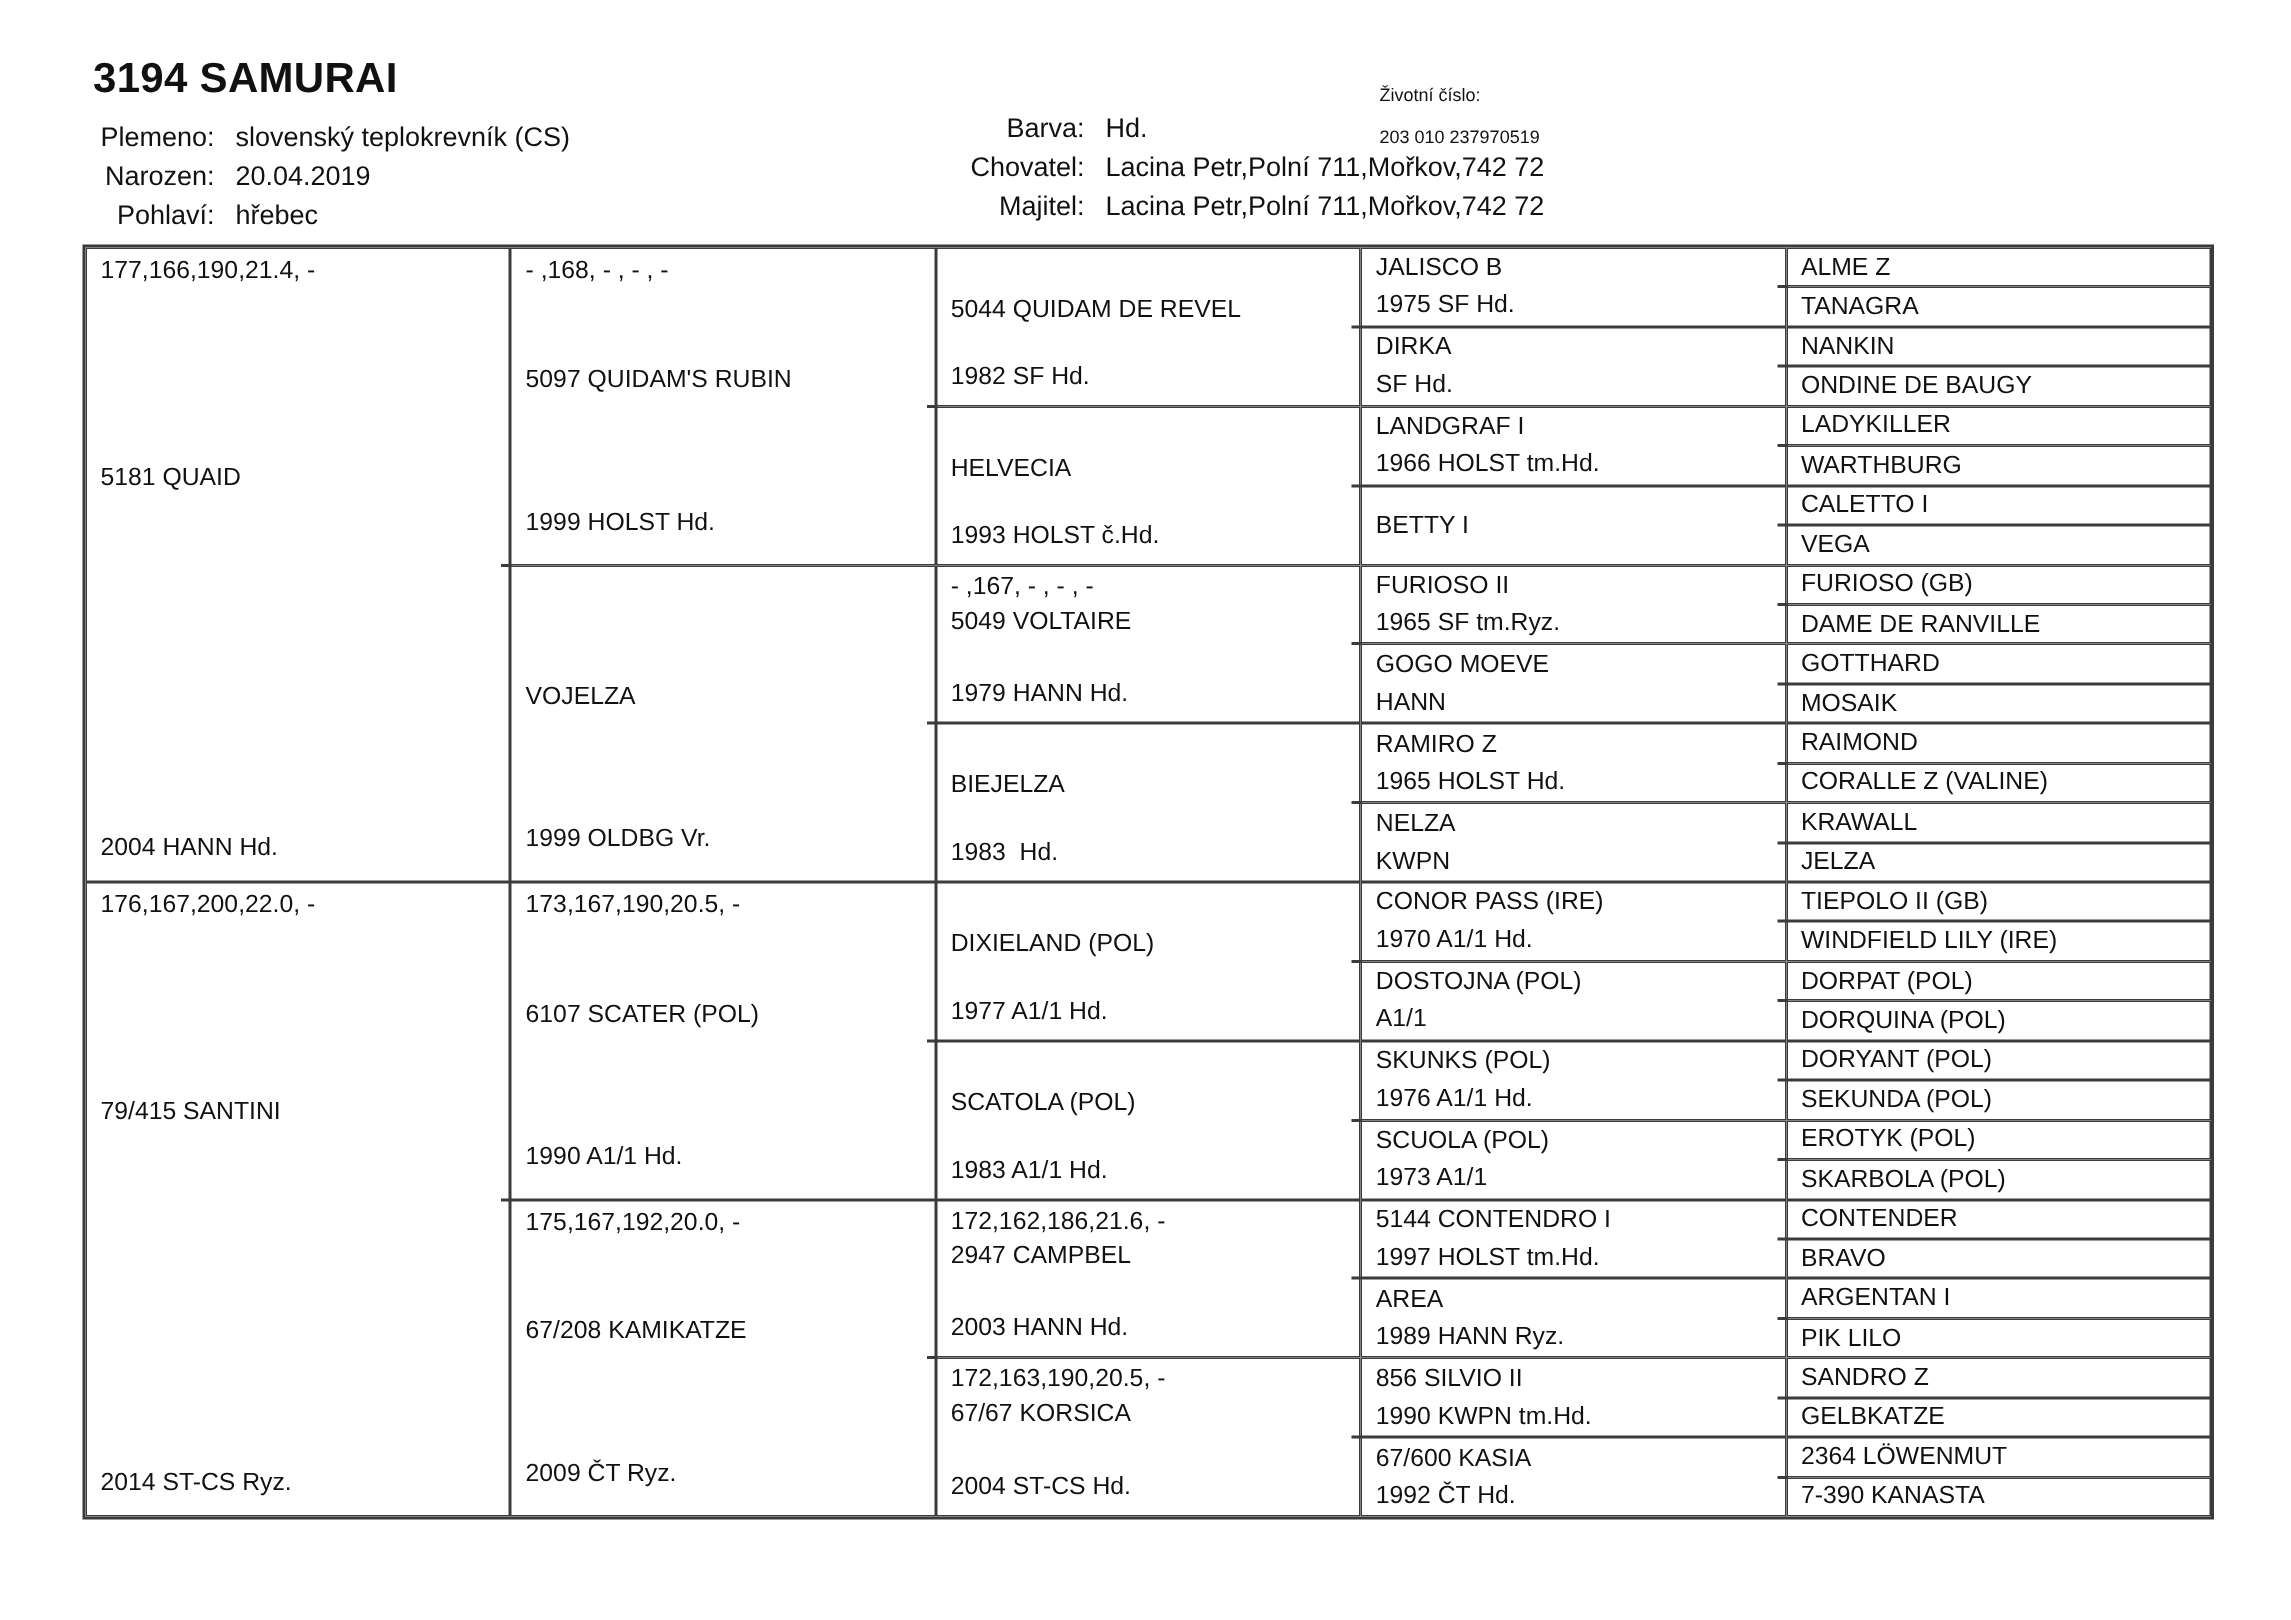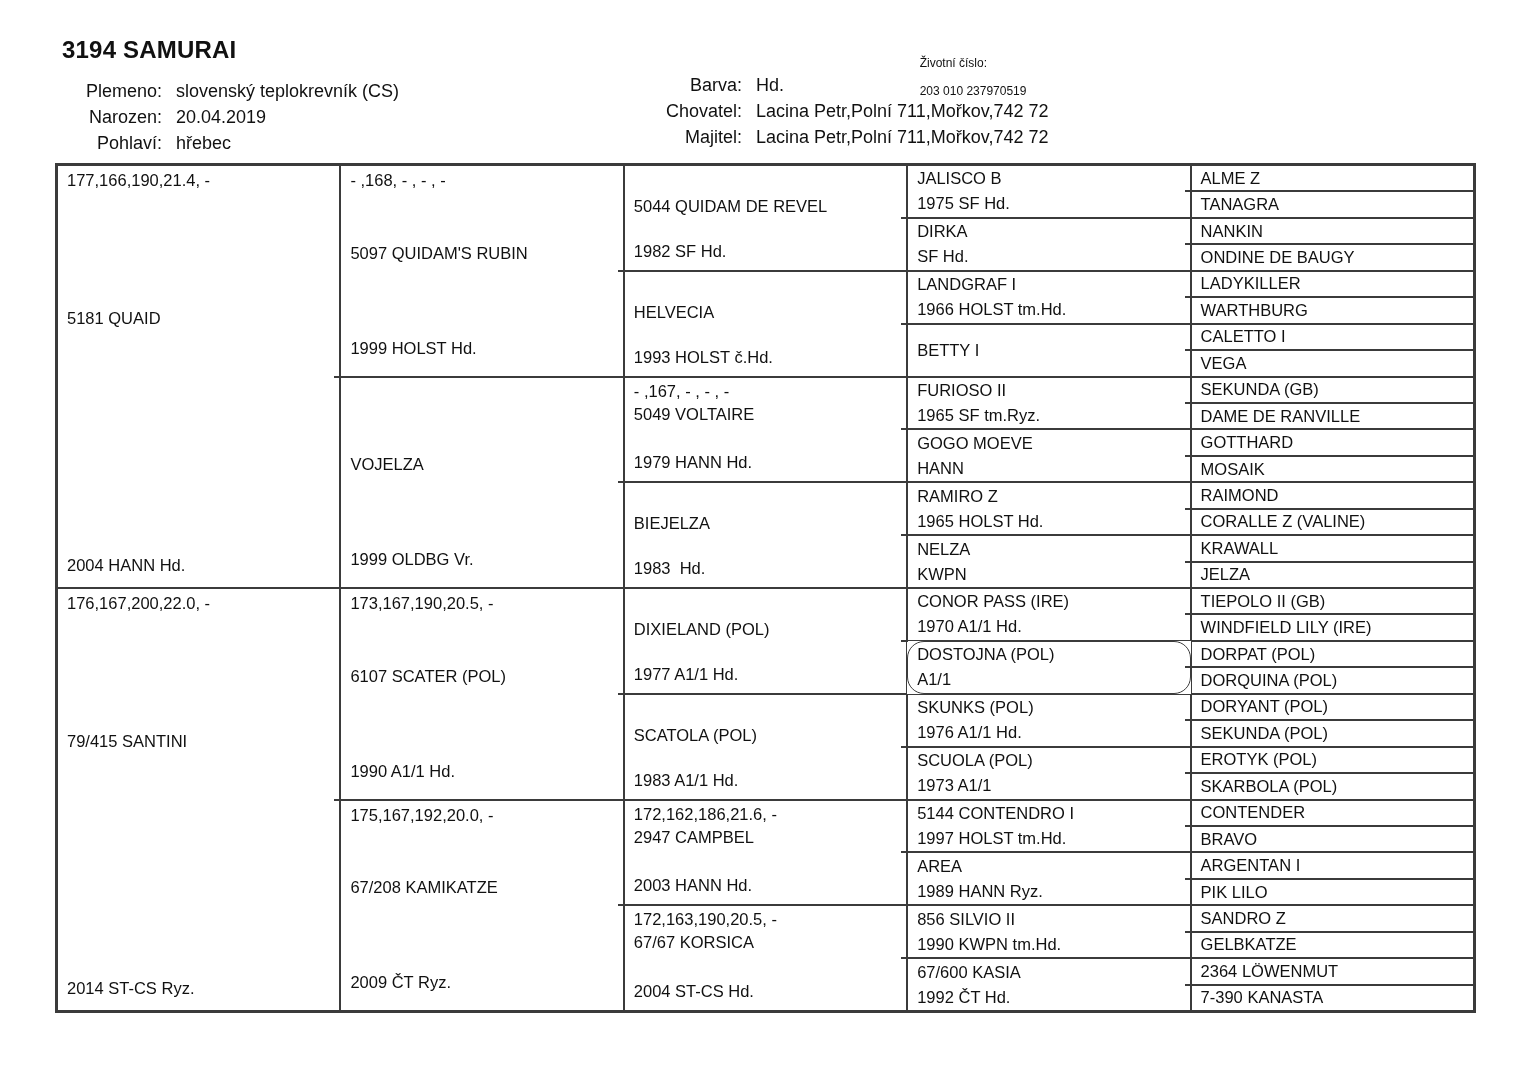--- a/index.html
+++ b/index.html
@@ -8,26 +8,26 @@
   }
   *{box-sizing:border-box;margin:0;padding:0;}
   html,body{background:#ffffff;}
   body{
     width:1527px;height:1080px;position:relative;overflow:hidden;
     font-family:"Liberation Sans", sans-serif;color:var(--txt);
   }
   
   .title{
     position:absolute;left:62px;top:36px;
-    font-size:24px;font-weight:700;letter-spacing:0.2px;
+    font-size:28px;font-weight:700;letter-spacing:0.2px;
   }
   .life-number{
     position:absolute;left:913px;top:42px;font-size:12px;white-space:pre;
   }
-  .fields{position:absolute;font-size:18px;margin-left:19px;}
+  .fields{position:absolute;font-size:18px;}
   .fields-left{left:60px;top:78px;}
   .fields-right{left:600px;top:72px;}
   .field-row{display:flex;height:26px;align-items:center;}
   .fields-left .field-label{width:83px;text-align:right;}
   .fields-right .field-label{width:123px;text-align:right;}
   .field-value{margin-left:14px;white-space:pre;}
   
   .pedigree{
     position:absolute;left:55px;top:163px;width:1421px;height:850px;
     border:2px solid var(--bc);
@@ -194,21 +194,21 @@
       <span class="reg">1965 HOLST Hd.</span>
     </div>
     <div class="cell c4 tick" style="grid-area: 15 / 4 / span 2;">
       <span class="name">NELZA</span>
       <span class="reg">KWPN</span>
     </div>
     <div class="cell c4" style="grid-area: 17 / 4 / span 2;">
       <span class="name">CONOR PASS (IRE)</span>
       <span class="reg">1970 A1/1 Hd.</span>
     </div>
-    <div class="cell c4 tick" style="grid-area: 19 / 4 / span 2; border-radius: 17px;">
+    <div class="cell c4 tick" style="grid-area: 19 / 4 / span 2;">
       <span class="name">DOSTOJNA (POL)</span>
       <span class="reg">A1/1</span>
     </div>
     <div class="cell c4" style="grid-area: 21 / 4 / span 2;">
       <span class="name">SKUNKS (POL)</span>
       <span class="reg">1976 A1/1 Hd.</span>
     </div>
     <div class="cell c4 tick" style="grid-area: 23 / 4 / span 2;">
       <span class="name">SCUOLA (POL)</span>
       <span class="reg">1973 A1/1</span>
@@ -247,21 +247,21 @@
     <div class="cell c5 tick" style="grid-area: 6 / 5 / span 1;">
       <span class="name">WARTHBURG</span>
     </div>
     <div class="cell c5" style="grid-area: 7 / 5 / span 1;">
       <span class="name">CALETTO I</span>
     </div>
     <div class="cell c5 tick" style="grid-area: 8 / 5 / span 1;">
       <span class="name">VEGA</span>
     </div>
     <div class="cell c5" style="grid-area: 9 / 5 / span 1;">
-      <span class="name">SEKUNDA (GB)</span>
+      <span class="name">FURIOSO (GB)</span>
     </div>
     <div class="cell c5 tick" style="grid-area: 10 / 5 / span 1;">
       <span class="name">DAME DE RANVILLE</span>
     </div>
     <div class="cell c5" style="grid-area: 11 / 5 / span 1;">
       <span class="name">GOTTHARD</span>
     </div>
     <div class="cell c5 tick" style="grid-area: 12 / 5 / span 1;">
       <span class="name">MOSAIK</span>
     </div>

